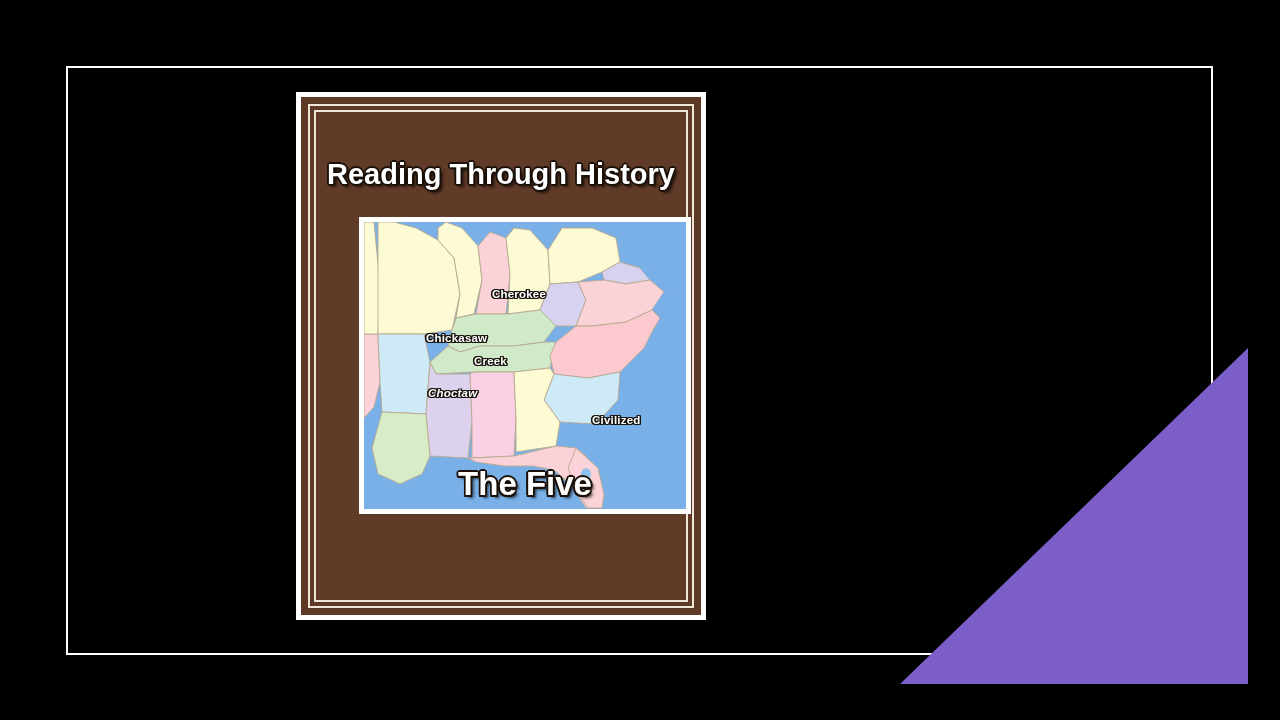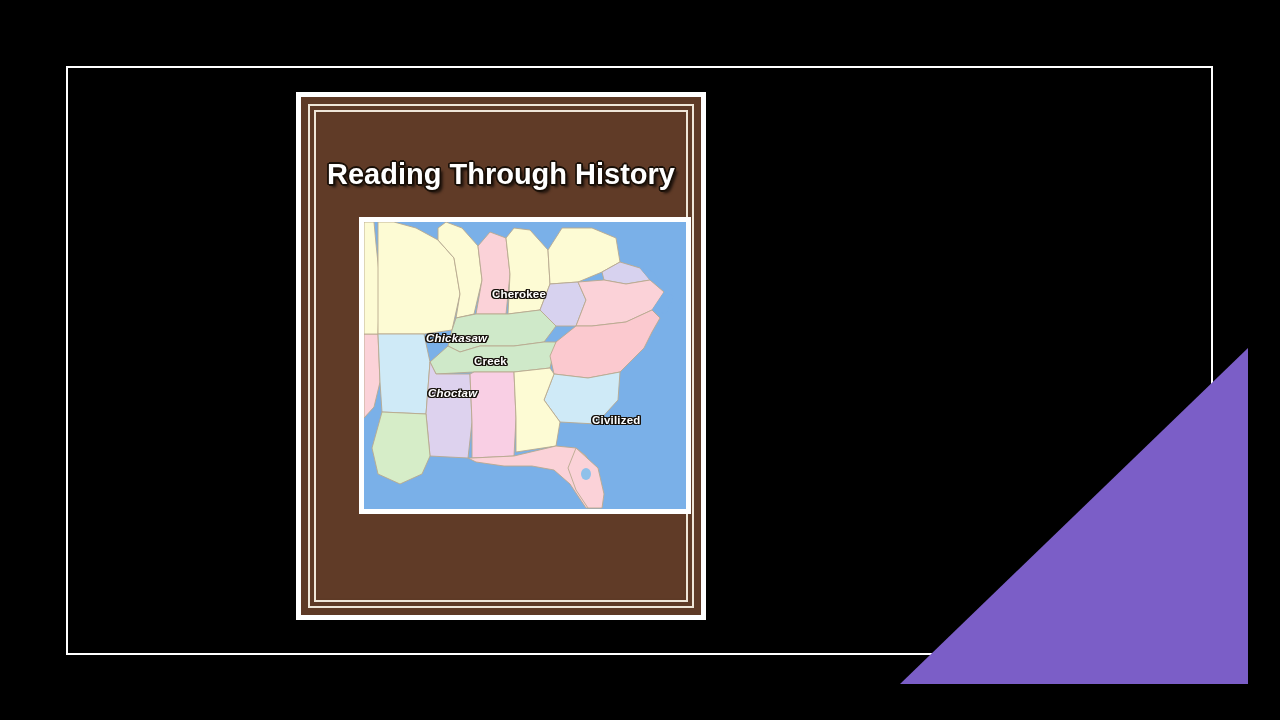--- a/index.html
+++ b/index.html
@@ -276,25 +276,26 @@
                 <polygon points="12,1 15,9 23.5,9 16.6,14.2 19.2,22.5 12,17.4 4.8,22.5 7.4,14.2 0.5,9 9,9" fill="#8b8b2e"></polygon>
               </svg>
             </div>
             <div class="star-marker" style="left:206px; top:185px;">
               <svg width="22" height="22" viewBox="0 0 24 24" style="margin-left:-11px; margin-top:-11px;">
                 <polygon points="12,1 15,9 23.5,9 16.6,14.2 19.2,22.5 12,17.4 4.8,22.5 7.4,14.2 0.5,9 9,9" fill="#8b8b2e"></polygon>
               </svg>
             </div>
 
             <div class="tribe-label" style="left:128px; top:66px;">Cherokee</div>
-            <div class="tribe-label" style="left:62px; top:110px;font-style:italic;">Chickasaw</div>
+            <div class="tribe-label" style="left:62px; top:110px;">Chickasaw</div>
             <div class="tribe-label" style="left:110px; top:133px;text-align:center;">Creek</div>
             <div class="tribe-label" style="left:64px; top:165px;font-style:italic;">Choctaw</div>
             <div class="tribe-label" style="left:228px; top:192px;">Civilized</div>
 
+            <div class="map-overlay-title">The Five</div>
           </div>
         </div>
 
 
       </div>
     </div>
   </div>
 
 </div>
 

